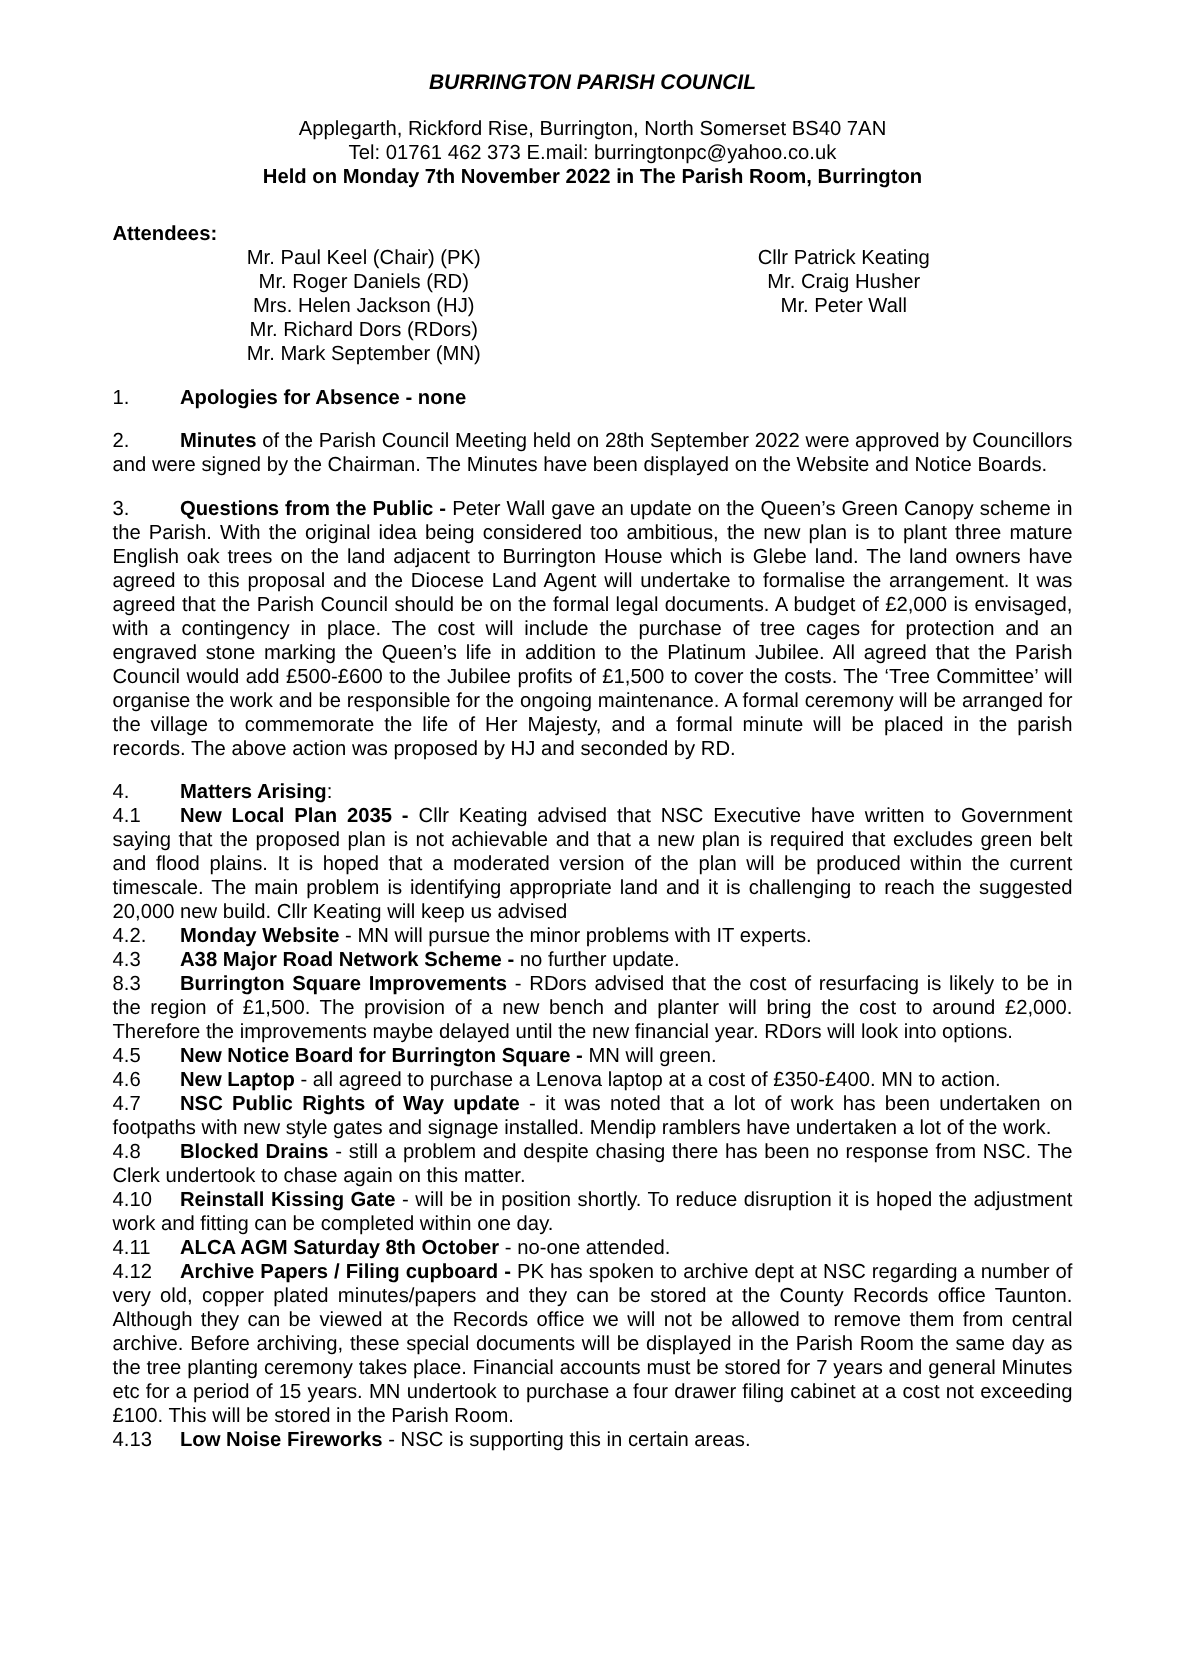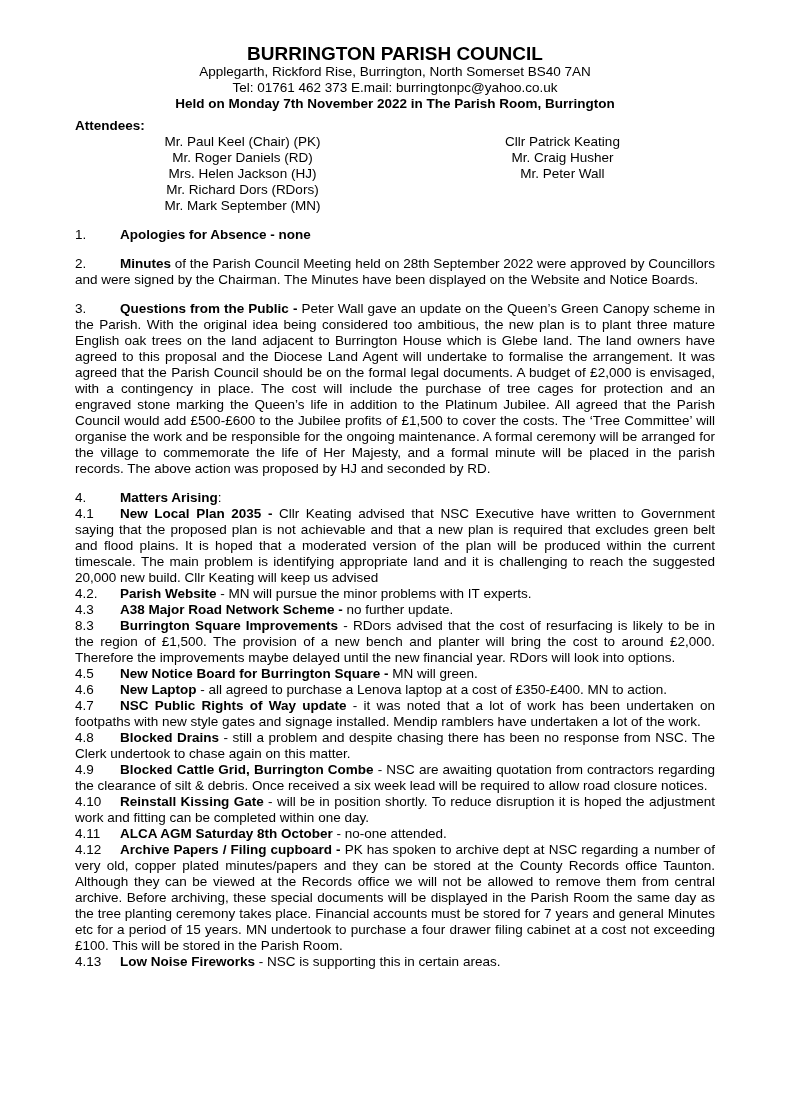--- a/index.html
+++ b/index.html
@@ -17,26 +17,27 @@
     font-family: "Liberation Sans", sans-serif;
     font-size: 13.5px;
     line-height: 16px;
     padding: 44px 74px 0 75px;
     overflow: hidden;
   }
   .center { text-align: center; }
   .b { font-weight: bold; }
   .org {
     font-weight: bold;
-    font-size: 19px;
+    font-size: 14px;
     line-height: 20px;
+    font-style: italic;
   }
-  .addr { }
+  .addr { margin-top: 14px; }
   .doc-title { margin-top: 9px; font-weight: bold; }
-  .att { margin-top: 6px; }
+  .att { margin-top: 22px; }
   .att-cols { display: flex; text-align: center; }
   .att-left { width: 335px; }
   .att-right { flex: 1; }
   p.item {
     margin: 13px 0 0 0;
     text-align: justify;
   }
   p.item.sub { margin: 0; }
   .num {
     display: inline-block;
@@ -76,35 +77,34 @@
   <p class="item"><span class="num">1.</span><span class="b">Apologies for Absence - none</span><span></span></p>
 
   <p class="item"><span class="num">2.</span><span class="b">Minutes</span><span> of the Parish Council Meeting held on 28th September 2022 were approved by Councillors and were signed by the Chairman.  The Minutes have been displayed on the Website and Notice Boards.</span></p>
 
   <p class="item"><span class="num">3.</span><span class="b">Questions from the Public -</span><span> Peter Wall gave an update on the Queen’s Green Canopy scheme in the Parish.  With the original idea being considered too ambitious, the new plan is to plant three mature English oak trees on the land adjacent to Burrington House which is Glebe land.  The land owners have agreed to this proposal and the Diocese Land Agent will undertake to formalise the arrangement.  It was agreed that the Parish Council should be on the formal legal documents. A budget of £2,000 is envisaged, with a contingency in place. The cost will include the purchase of tree cages for protection and an engraved stone marking the Queen’s life in addition to the Platinum Jubilee.  All agreed that the Parish Council would add £500-£600 to the Jubilee profits of £1,500 to cover the costs.  The ‘Tree Committee’ will organise the work and be responsible for the ongoing maintenance.  A formal ceremony will be arranged for the village to commemorate the life of Her Majesty, and a formal minute will be placed in the parish records.  The above action was proposed by HJ and seconded by RD.</span></p>
 
   <p class="item"><span class="num">4.</span><span class="b">Matters Arising</span><span>:</span></p>
 
   <p class="item sub"><span class="num">4.1</span><span class="b">New Local Plan 2035 -</span><span>  Cllr Keating advised that NSC Executive have written to Government saying that the proposed plan is not achievable and that a new plan is required that excludes green belt and flood plains.  It is hoped that a moderated version of the plan will be produced within the current timescale.  The main problem is identifying appropriate land and it is challenging to reach the suggested 20,000 new build. Cllr Keating will keep us advised</span></p>
 
-  <p class="item sub"><span class="num">4.2.</span><span class="b">Parish Website</span><span> - MN will pursue the minor problems with IT experts.</span></p>
+  <p class="item sub"><span class="num">4.2.</span><span class="b">Monday Website</span><span> - MN will pursue the minor problems with IT experts.</span></p>
 
   <p class="item sub"><span class="num">4.3</span><span class="b">A38 Major Road Network Scheme -</span><span>  no further update.</span></p>
 
   <p class="item sub"><span class="num">8.3</span><span class="b">Burrington Square Improvements</span><span> - RDors advised that the cost of resurfacing is likely to be in the region of £1,500.  The provision of a new bench and planter will bring the cost to around £2,000.  Therefore the improvements maybe delayed until the new financial year.  RDors will look into options.</span></p>
 
   <p class="item sub"><span class="num">4.5</span><span class="b">New Notice Board for Burrington Square -</span><span> MN will green.</span></p>
 
   <p class="item sub"><span class="num">4.6</span><span class="b">New Laptop</span><span> - all agreed to purchase a Lenova laptop at a cost of £350-£400.  MN to action.</span></p>
 
   <p class="item sub"><span class="num">4.7</span><span class="b">NSC Public Rights of Way update</span><span> - it was noted that a lot of work has been undertaken on footpaths with new style gates and signage installed.  Mendip ramblers have undertaken a lot of the work.</span></p>
 
   <p class="item sub"><span class="num">4.8</span><span class="b">Blocked Drains</span><span> - still a problem and despite chasing there has been no response from NSC.  The Clerk undertook to chase again on this matter.</span></p>
 
-  <p class="item sub"><span class="num">4.9</span><span class="b">Blocked Cattle Grid, Burrington Combe</span><span> - NSC are awaiting quotation from contractors regarding the clearance of silt &amp; debris.  Once received a six week lead will be required to allow road closure notices.</span></p>
 
   <p class="item sub"><span class="num">4.10</span><span class="b">Reinstall Kissing Gate</span><span> - will be in position shortly. To reduce disruption it is hoped the adjustment work and fitting can be completed within one day.</span></p>
 
   <p class="item sub"><span class="num">4.11</span><span class="b">ALCA AGM Saturday 8th October</span><span> - no-one attended.</span></p>
 
   <p class="item sub"><span class="num">4.12</span><span class="b">Archive Papers / Filing cupboard -</span><span>  PK has spoken to archive dept at NSC regarding a number of very old, copper plated minutes/papers and they can be stored at the County Records office Taunton. Although they can be viewed at the Records office we will not be allowed to remove them from central archive.  Before archiving, these special documents will be displayed in the Parish Room the same day as the tree planting ceremony takes place. Financial accounts must be stored for 7 years and general Minutes etc for a period of 15 years.  MN undertook to purchase a four drawer filing cabinet at a cost not exceeding £100.  This will be stored in the Parish Room.</span></p>
 
   <p class="item sub"><span class="num">4.13</span><span class="b">Low Noise Fireworks</span><span> - NSC is supporting this in certain areas.</span></p>
 
 </div>

